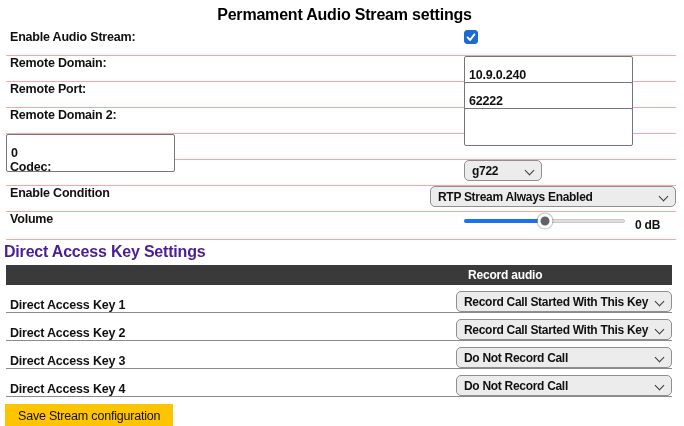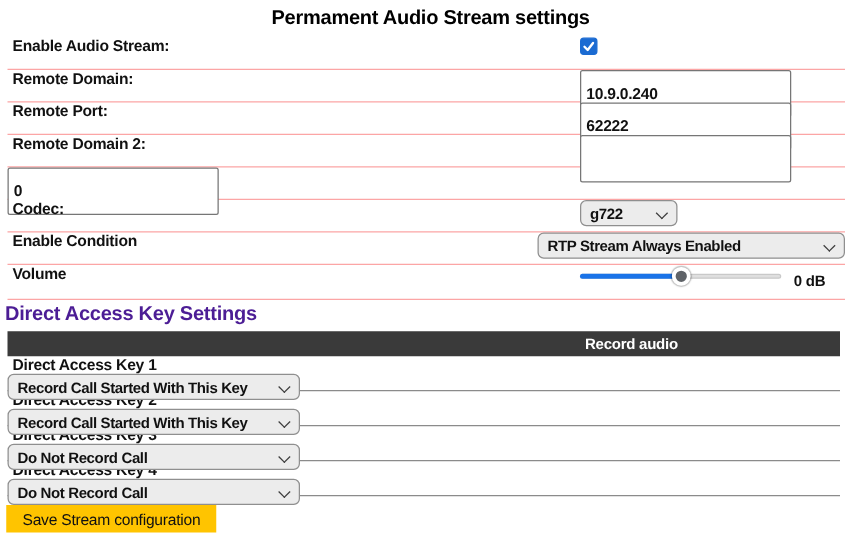--- a/index.html
+++ b/index.html
@@ -61,21 +61,21 @@
     font-size: 12px; font-weight: bold; letter-spacing: -0.3px; color: #111;
   }
   .select .chevron {
     position: absolute; right: 8px; top: 6px;
     width: 7px; height: 7px;
     border-right: 1.6px solid #3c3c3c; border-bottom: 1.6px solid #3c3c3c;
     transform: rotate(45deg); transform-origin: center;
   }
   .select.w-codec { width: 78px; }
   .select.w-cond  { width: 246px; margin-left: 20px; }
-  .select.w-dak   { width: 234px; }
+  .select.w-dak   { width: 216px; }
 
   
   .slider {
     position: relative; width: 161px; height: 16px; cursor: pointer;
     margin-top: -2px;
   }
   .slider .track {
     position: absolute; top: 6px; left: 0; right: 0; height: 4px;
     background: #dfdfdf; border: 1px solid #c9c9c9; border-radius: 3px;
   }
@@ -103,23 +103,22 @@
   .dak-table { margin-left: 6px; width: 666px; }
   .dak-header {
     height: 20px; background: #3a3a3a; display: flex; align-items: center;
   }
   .dak-header .spacer { width: 456px; }
   .dak-header .col-title {
     color: #ffffff; font-size: 12px; font-weight: bold;
     padding-left: 6px; letter-spacing: -0.2px;
   }
   .dak-row {
-    display: flex; align-items: flex-start; height: 28px;
+    display: flex; align-items: flex-end; height: 28px;
     border-bottom: 1px solid #8b8b8b;
-    flex-direction: column;
   }
   .dak-row .s-label { width: 456px; }
 
   
   .save-btn {
     margin: 7px 0 0 5px; height: 24px; padding: 0 13px;
     background: #ffc400; color: #111; border: none; cursor: pointer;
     font-family: "Liberation Sans", sans-serif;
     font-size: 12.5px; letter-spacing: -0.2px;
   }

